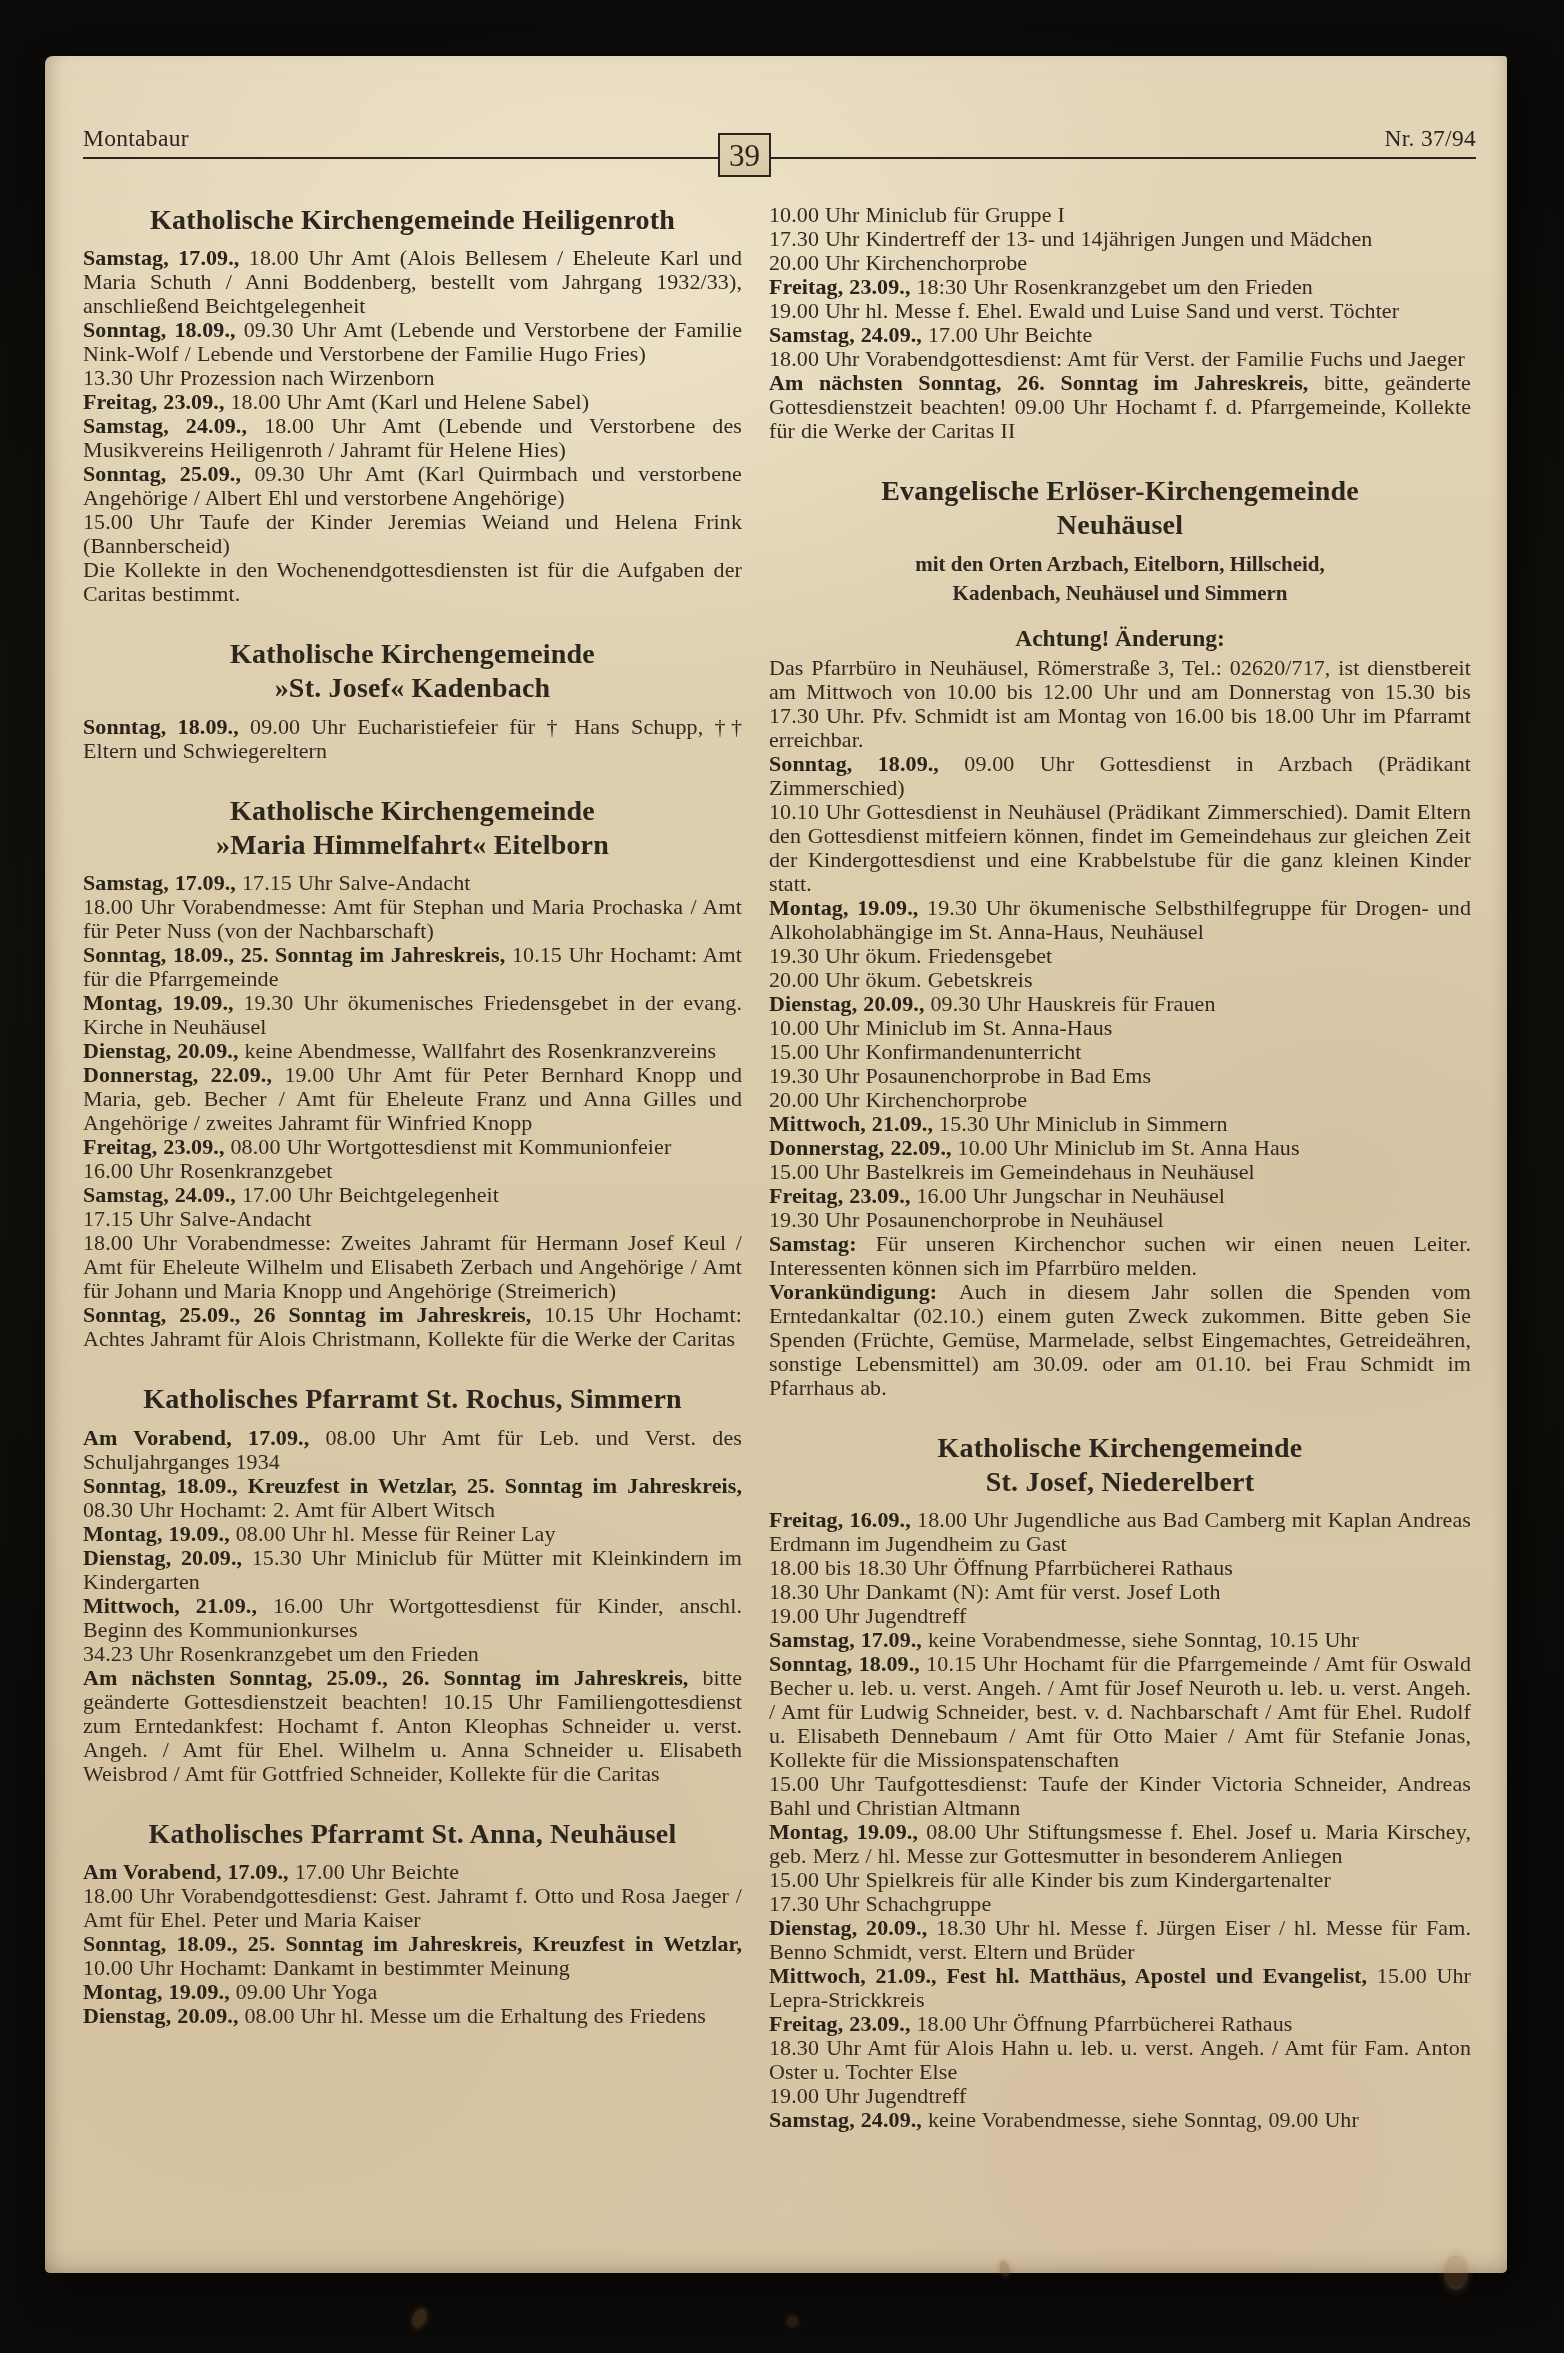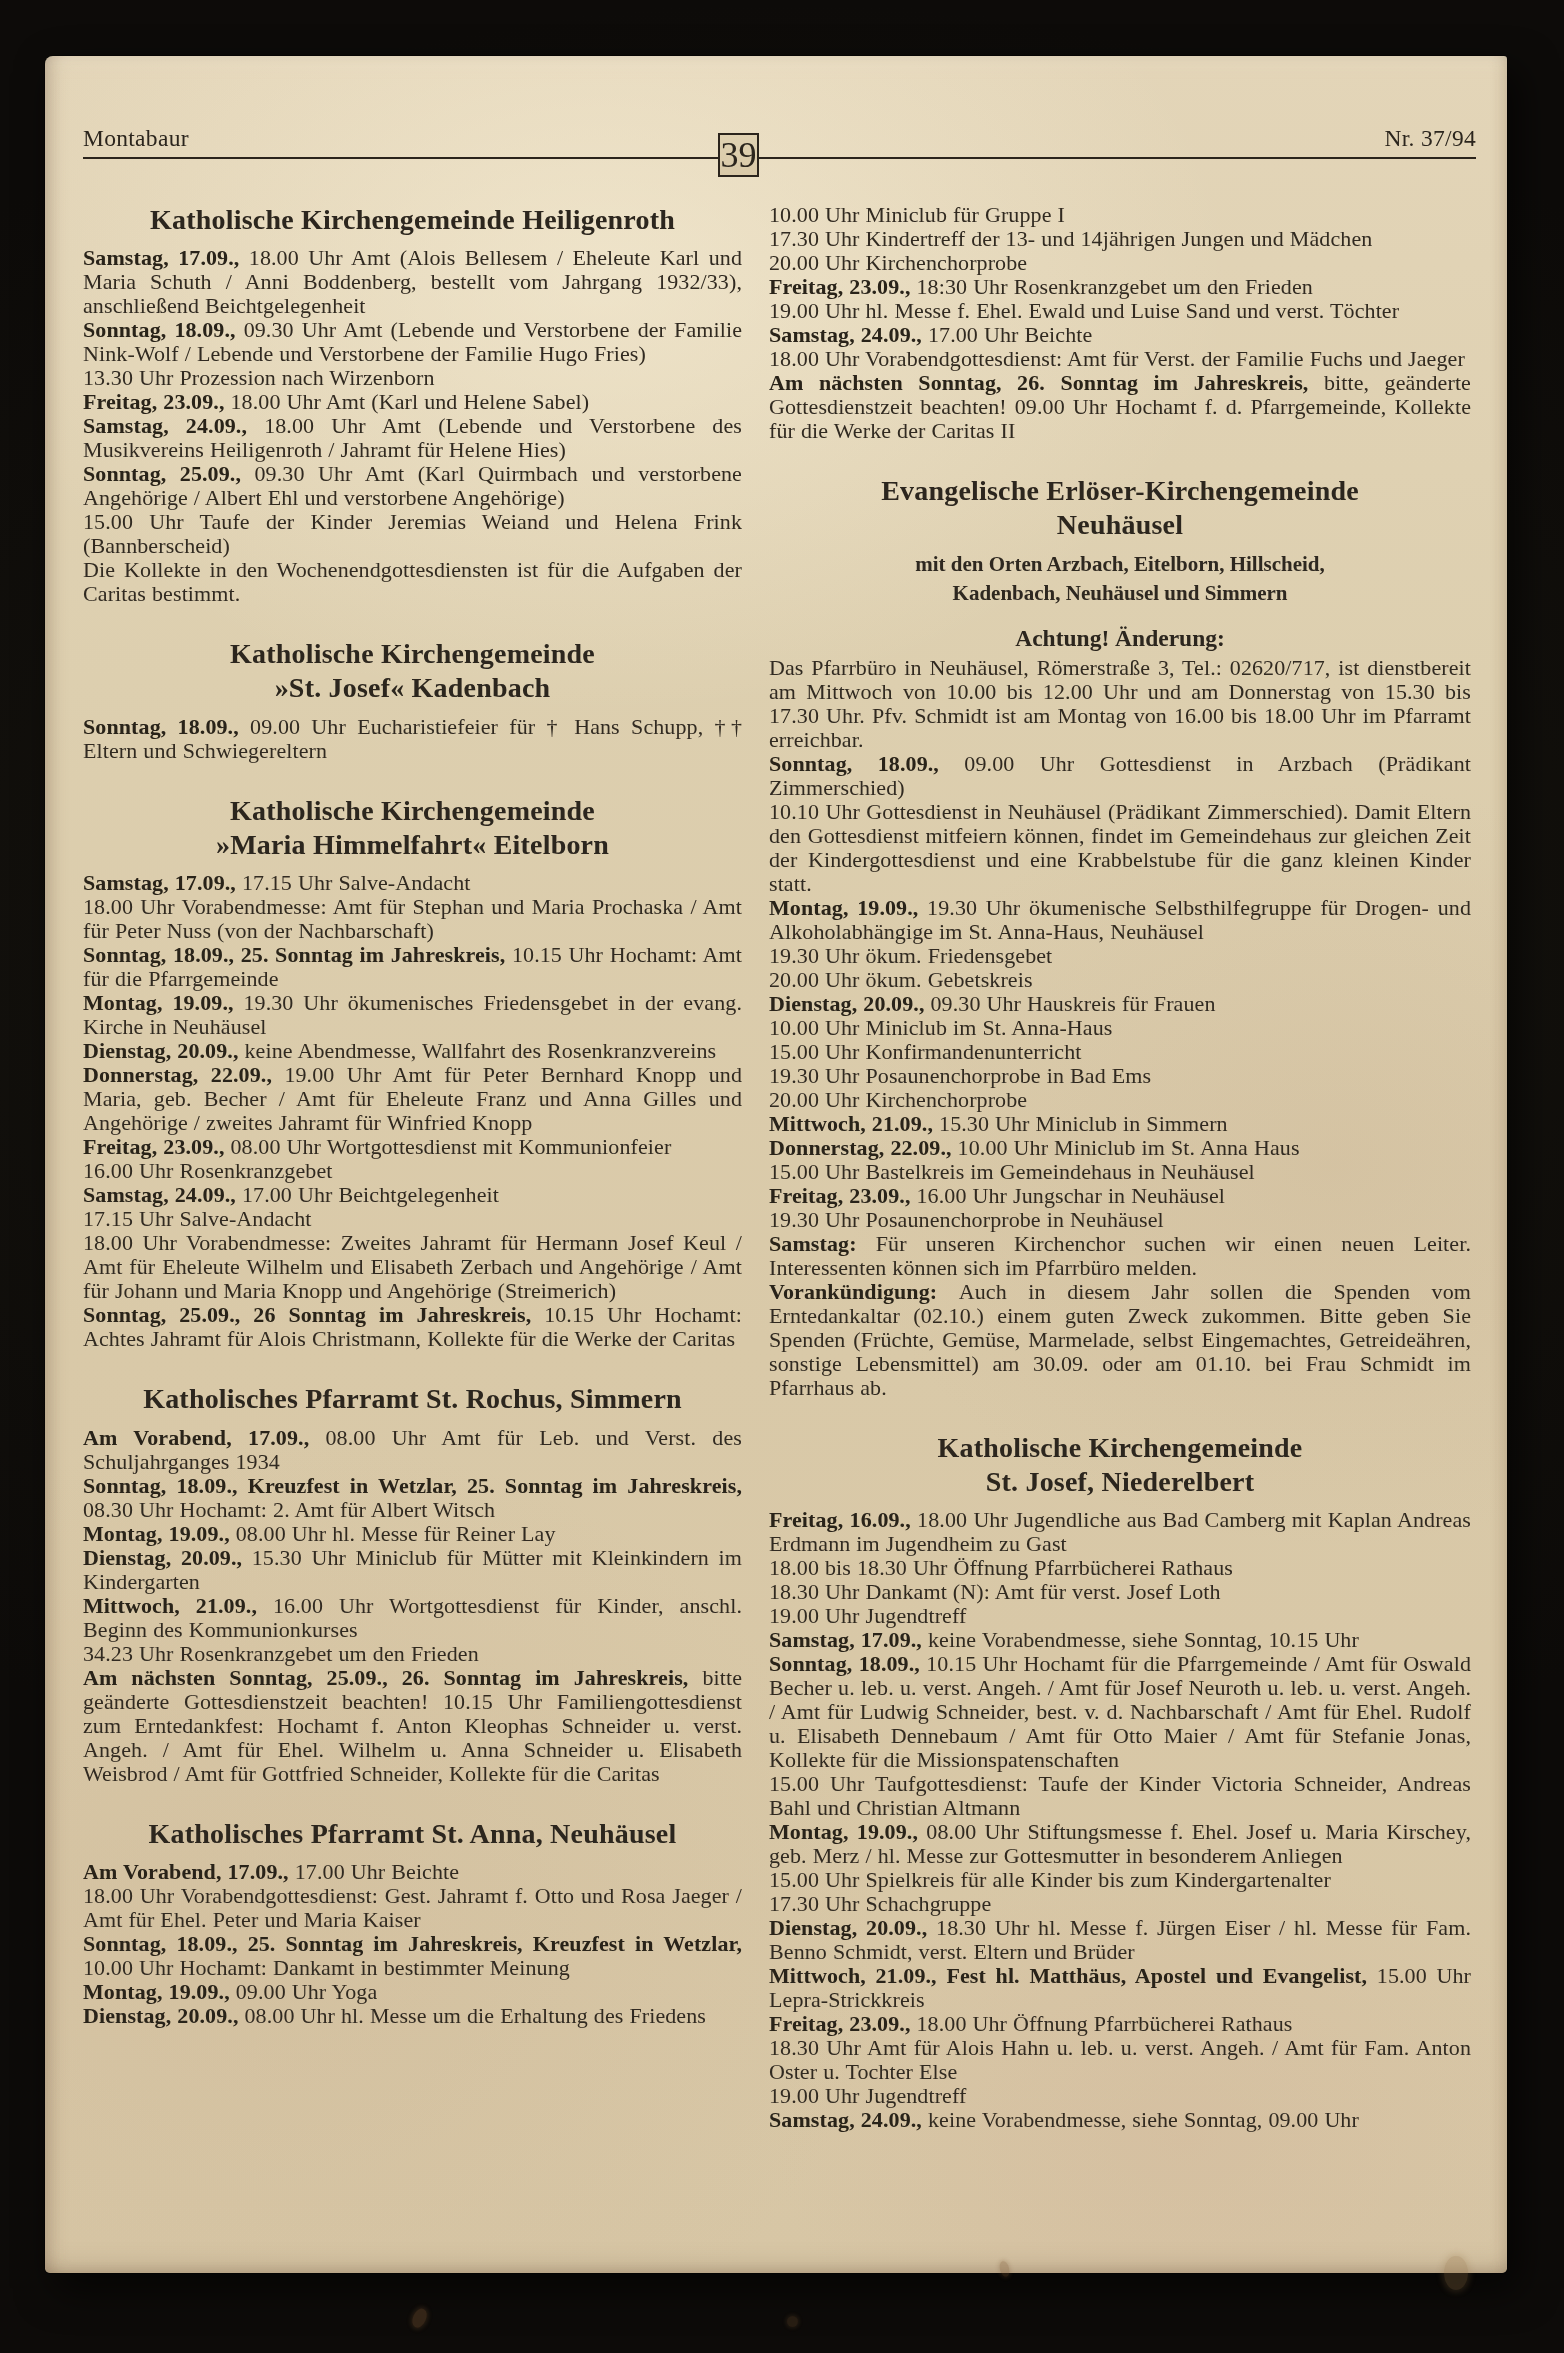--- a/index.html
+++ b/index.html
@@ -28,24 +28,24 @@
       inset 0 11px 20.3px -12.5px rgba(255,250,235,0.5);
     color:#2e2820;
   }
   .content{padding:69px 31px 0 38px;font-family:Liberation Serif, serif;}
   .header-row{
     display:flex;justify-content:space-between;align-items:baseline;
     font-size:23.5px;letter-spacing:0.3px;color:#2b251d;
   }
   .rule{position:relative;height:2.3px;background:#2b241c;margin-top:4.7px;}
   .page-box{
-    position:absolute;left:635px;top:-23.5px;width:41px;height:44px;
+    position:absolute;left:635px;top:-23.5px;width:53px;height:44px;
     box-sizing:border-box;border:2.3px solid #2b241c;
     background:linear-gradient(180deg,#e0d2b2,#d9c9a8);
-    text-align:center;font-size:36px;line-height:41px;color:#2b251d;
+    text-align:center;font-size:31px;line-height:41px;color:#2b251d;
   }
   .cols{display:flex;gap:27px;margin-top:44px;}
   .col{box-sizing:border-box;}
   .col-left{width:659px;}
   .col-right{width:702px;}
   .section{margin-top:31px;}
   .section:first-child{margin-top:0;}
   .section-heading{margin-bottom:9.4px;}
   .section-heading-line{
     text-align:center;font-weight:bold;font-size:28px;line-height:34px;

